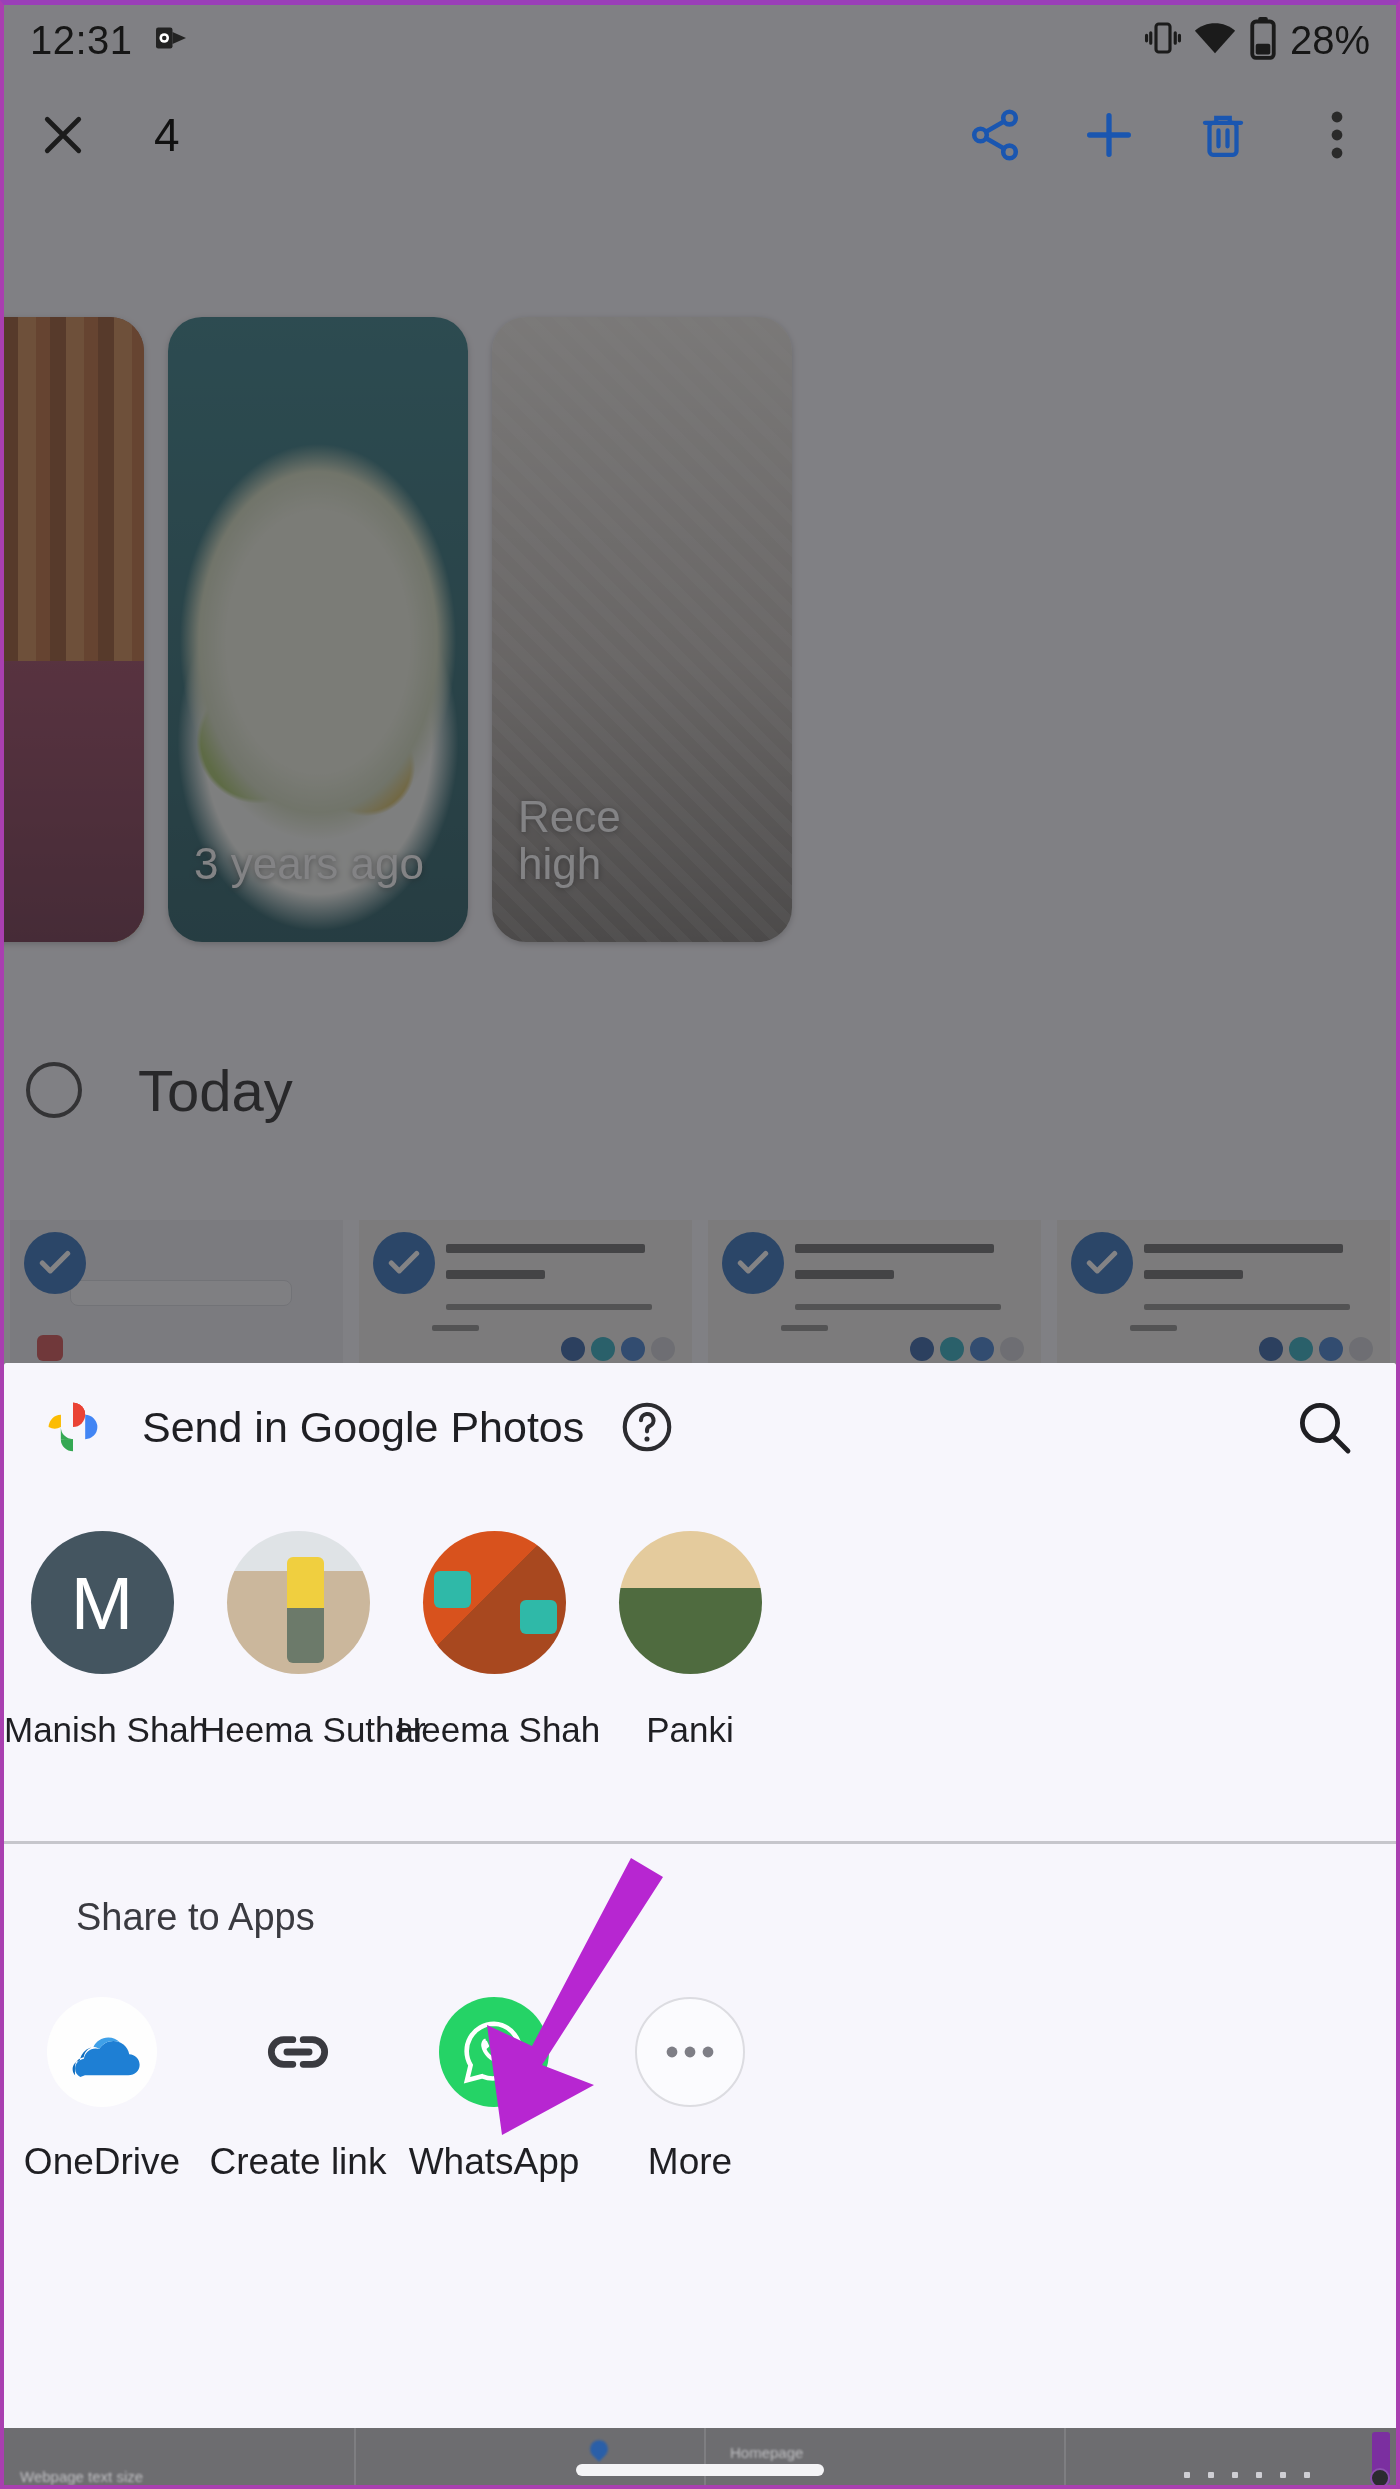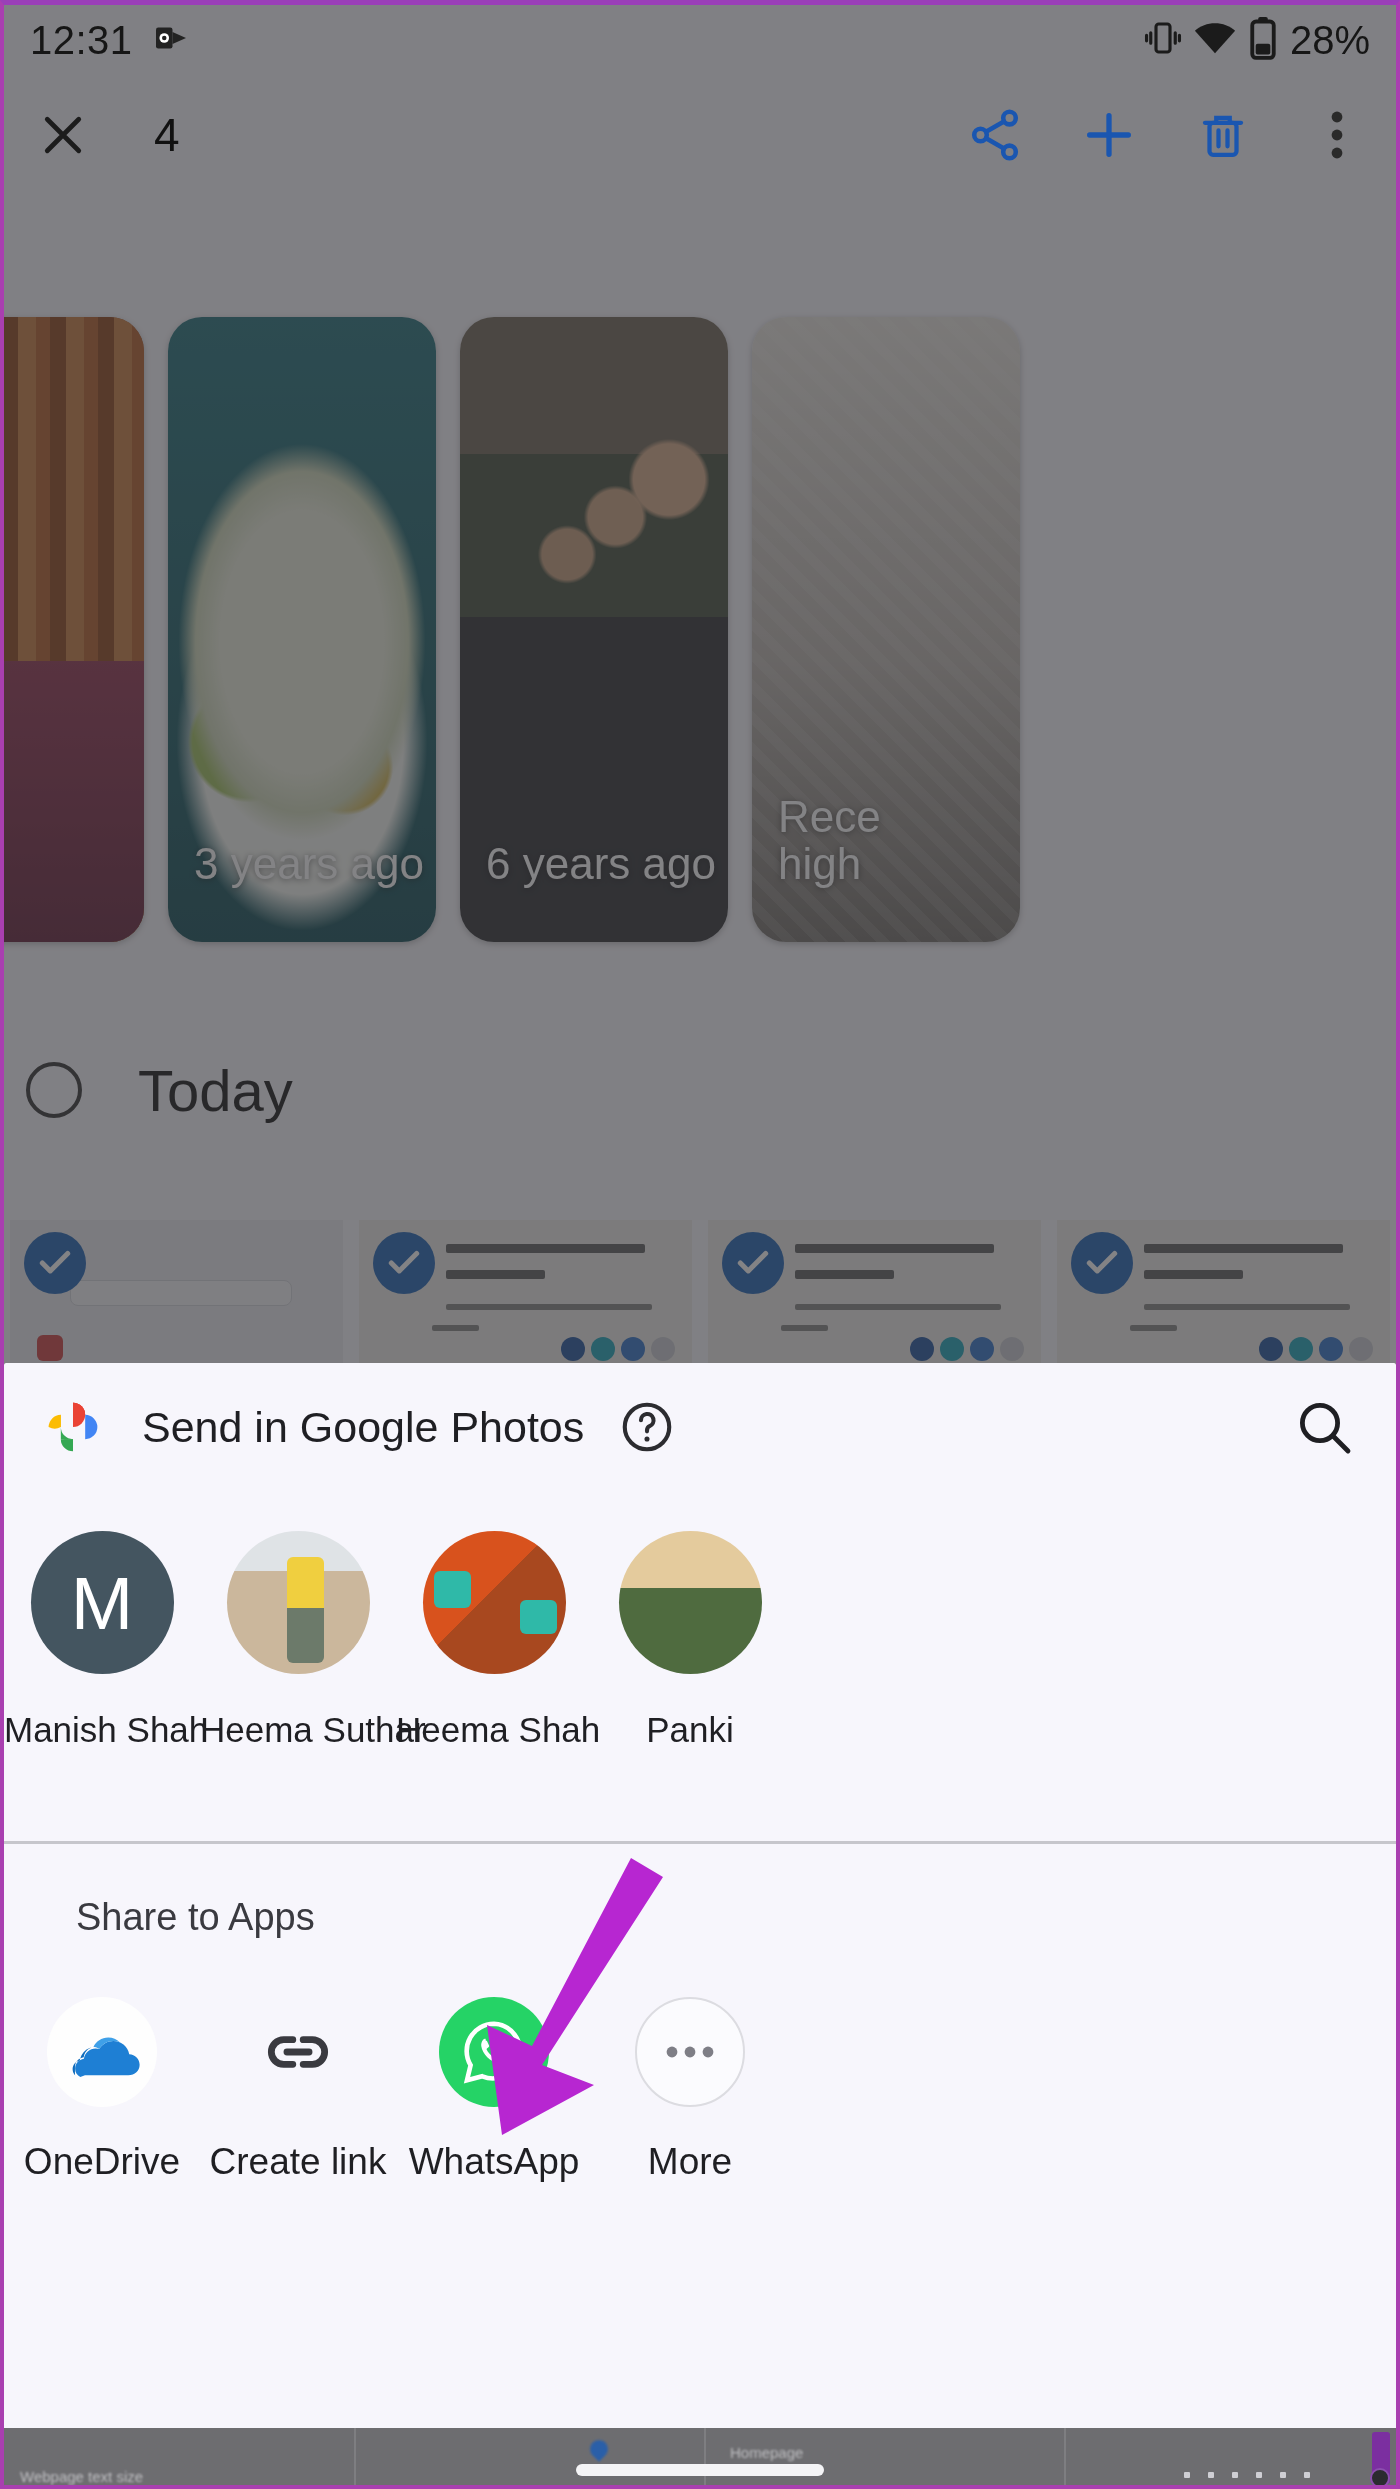--- a/index.html
+++ b/index.html
@@ -50,21 +50,21 @@
   #seltoolbar .count { font-size:46px; color:#111; }
   #seltoolbar .tb-right { margin-left:auto; display:flex; align-items:center; gap:56px; }
   .tbicon { width:58px; height:58px; display:flex; align-items:center; justify-content:center; }
 
   
   #memories {
     position:absolute; left:0; top:312px; width:100%; height:640px;
     display:flex; gap:24px; padding-left:-20px; z-index:10;
   }
   .memcard {
-    position:relative; flex:0 0 auto; width:268px; height:625px;
+    position:relative; flex:0 0 auto; width:300px; height:625px;
     border-radius:34px; overflow:hidden; box-shadow:0 2px 6px rgba(0,0,0,.25);
   }
   .memcard .label {
     position:absolute; left:26px; bottom:54px; right:10px;
     color:#fff; font-size:44px; line-height:1.08; font-weight:400;
     text-shadow:0 1px 6px rgba(0,0,0,.55);
   }
   .memcard.m0 { margin-left:-160px; width:300px; }
   
   .art-curtain {
@@ -269,24 +269,20 @@
   <div id="behind">
 
     <div id="memories">
       <div class="memcard m0">
         <div class="art-curtain"></div>
         <div class="label">go</div>
       </div>
       <div class="memcard">
         <div class="art-rice"></div>
         <div class="label">3 years ago</div>
-      </div>
-      <div class="memcard">
-        <div class="art-group"></div>
-        <div class="label">6 years ago</div>
       </div>
       <div class="memcard">
         <div class="art-recent"></div>
         <div class="label" style="white-space:pre-line">Rece
 high</div>
       </div>
     </div>
 
     <div id="todayrow">
       <div class="sel-circle"></div>

